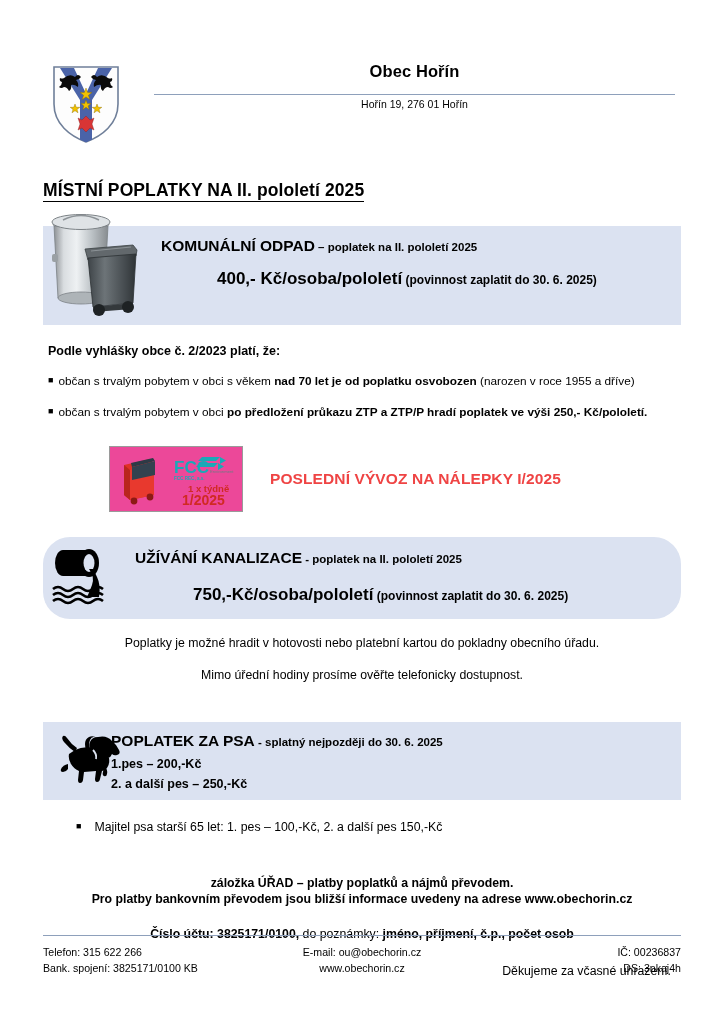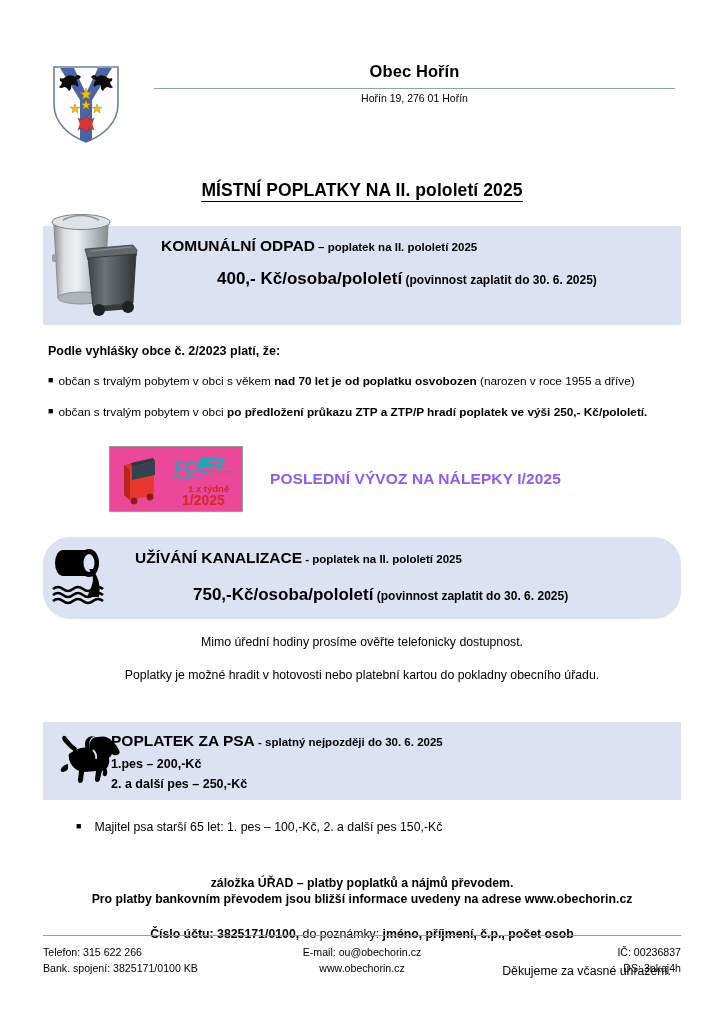--- a/index.html
+++ b/index.html
@@ -40,34 +40,33 @@
     flex: 1;
     margin-left: 32px;
     text-align: center;
     padding-right: 6px;
   }
   .org-name {
     font-size: 16.5px;
     font-weight: bold;
     letter-spacing: .1px;
     line-height: 1.1;
-    padding-bottom: 7px;
+    padding-bottom: 13px;
   }
   .org-rule {
     border-bottom: 1.3px solid #8ea0bb;
     margin: 1px 0 3px 0;
   }
   .org-addr {
     font-size: 10.5px;
     line-height: 1.2;
   }
 
   
   .doc-title {
-    text-align: center;
     font-size: 17.5px;
     font-weight: bold;
     margin-top: 32px;
     letter-spacing: .1px;
   }
   .doc-title span {
     border-bottom: 1.6px solid #000;
     padding-bottom: 1px;
   }
 
@@ -164,21 +163,21 @@
     width: 132px;
     height: 64px;
     border: 1.2px solid #9a9a9a;
     background: #ec4899;
     flex: 0 0 132px;
     position: relative;
     overflow: hidden;
   }
   .sticker-text {
     margin-left: 27px;
-    color: #8b5cf6;
+    color: #ef4444;
   }
   .sticker-l1 {
     font-size: 15.5px;
     font-weight: bold;
     letter-spacing: .1px;
   }
   .sticker-l2 {
     font-size: 15.5px;
     font-weight: bold;
     margin-top: 7px;
@@ -394,22 +393,22 @@
       </svg>
     </div>
     <div class="band-head">
       <span>UŽÍVÁNÍ KANALIZACE</span><span class="sub"> - poplatek na II. pololetí 2025</span>
     </div>
     <div class="band-price band-price-sewer">
       <span>750,-Kč/osoba/pololetí</span><span class="note"> (povinnost zaplatit do 30. 6. 2025)</span>
     </div>
   </div>
 
+  <div class="center-note">Poplatky je možné hradit v hotovosti nebo platební kartou do pokladny obecního úřadu.</div>
   <div class="center-note second">Mimo úřední hodiny prosíme ověřte telefonicky dostupnost.</div>
-  <div class="center-note">Poplatky je možné hradit v hotovosti nebo platební kartou do pokladny obecního úřadu.</div>
 
   <div class="band band-dog">
     <div class="art art-dog">
       <svg width="66" height="58" viewBox="0 0 66 58">
         <g fill="#000">
           <path d="M41 9 q9 -2 14 4 q5 4 7 9 q2 4 -2 5 q-3 1 -5 -1 q-1 3 -4 4 q-4 1 -8 -1 q-5 -2 -8 -6 q-4 -5 -2 -9 q2 -5 8 -5 Z"></path>
           <path d="M40 10 q-5 -3 -7 2 q-2 5 1 10 q2 4 6 6 q-5 1 -8 -2 q-4 -4 -4 -10 q0 -5 4 -7 q4 -2 8 1 Z"></path>
           <path d="M18 22 q10 -5 22 -1 q8 3 12 9 q1 6 -2 10 q-2 3 -5 3 l-2 8 q-0.5 3 -3 3 q-2 0 -2 -3 l1 -8 l-12 1 l-1 8 q-0.5 3 -3 3 q-2 0 -2 -3 l1 -9 q-5 -2 -8 -7 q-3 -5 -2 -10 Z"></path>
           <path d="M18 24 q-6 -4 -11 -10 q-3 -4 -1 -6 q2 -1 4 2 q4 6 10 10 Z"></path>
           <path d="M11 36 q-5 1 -7 5 q-1 3 2 3 q3 0 5 -3 Z"></path>

